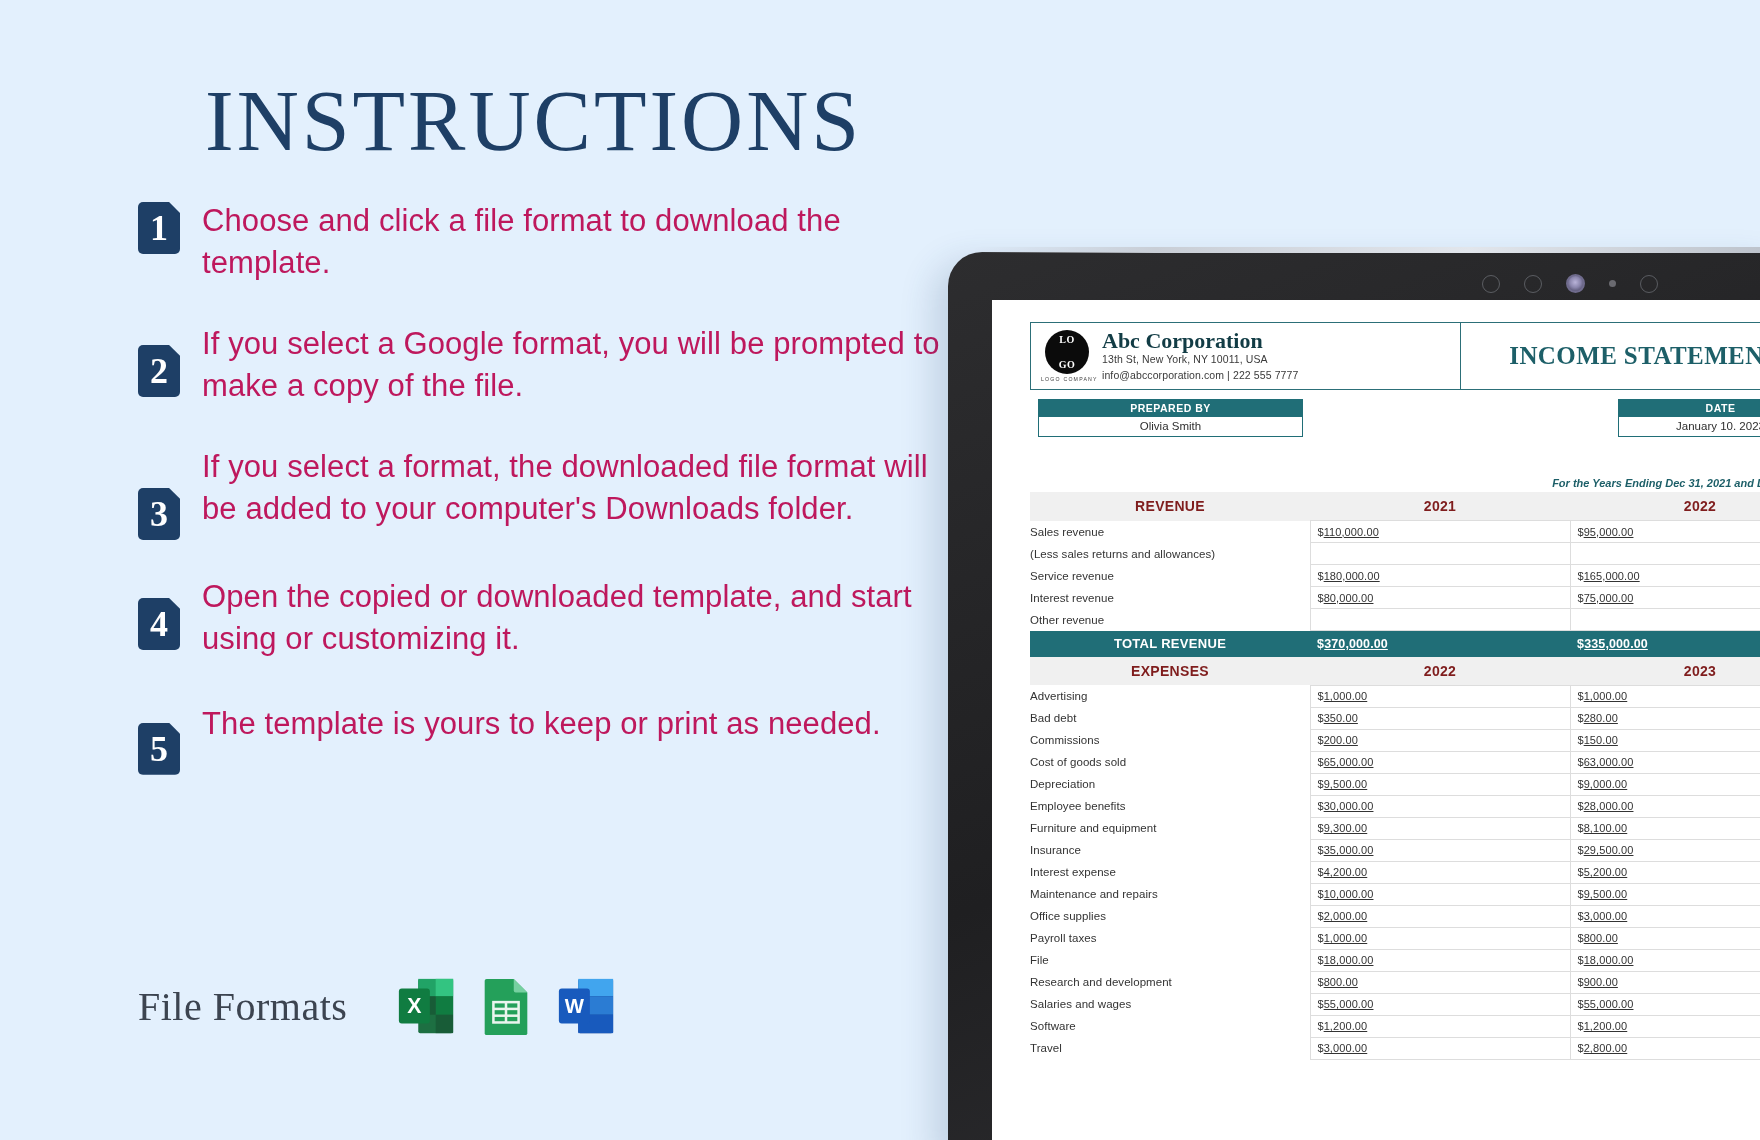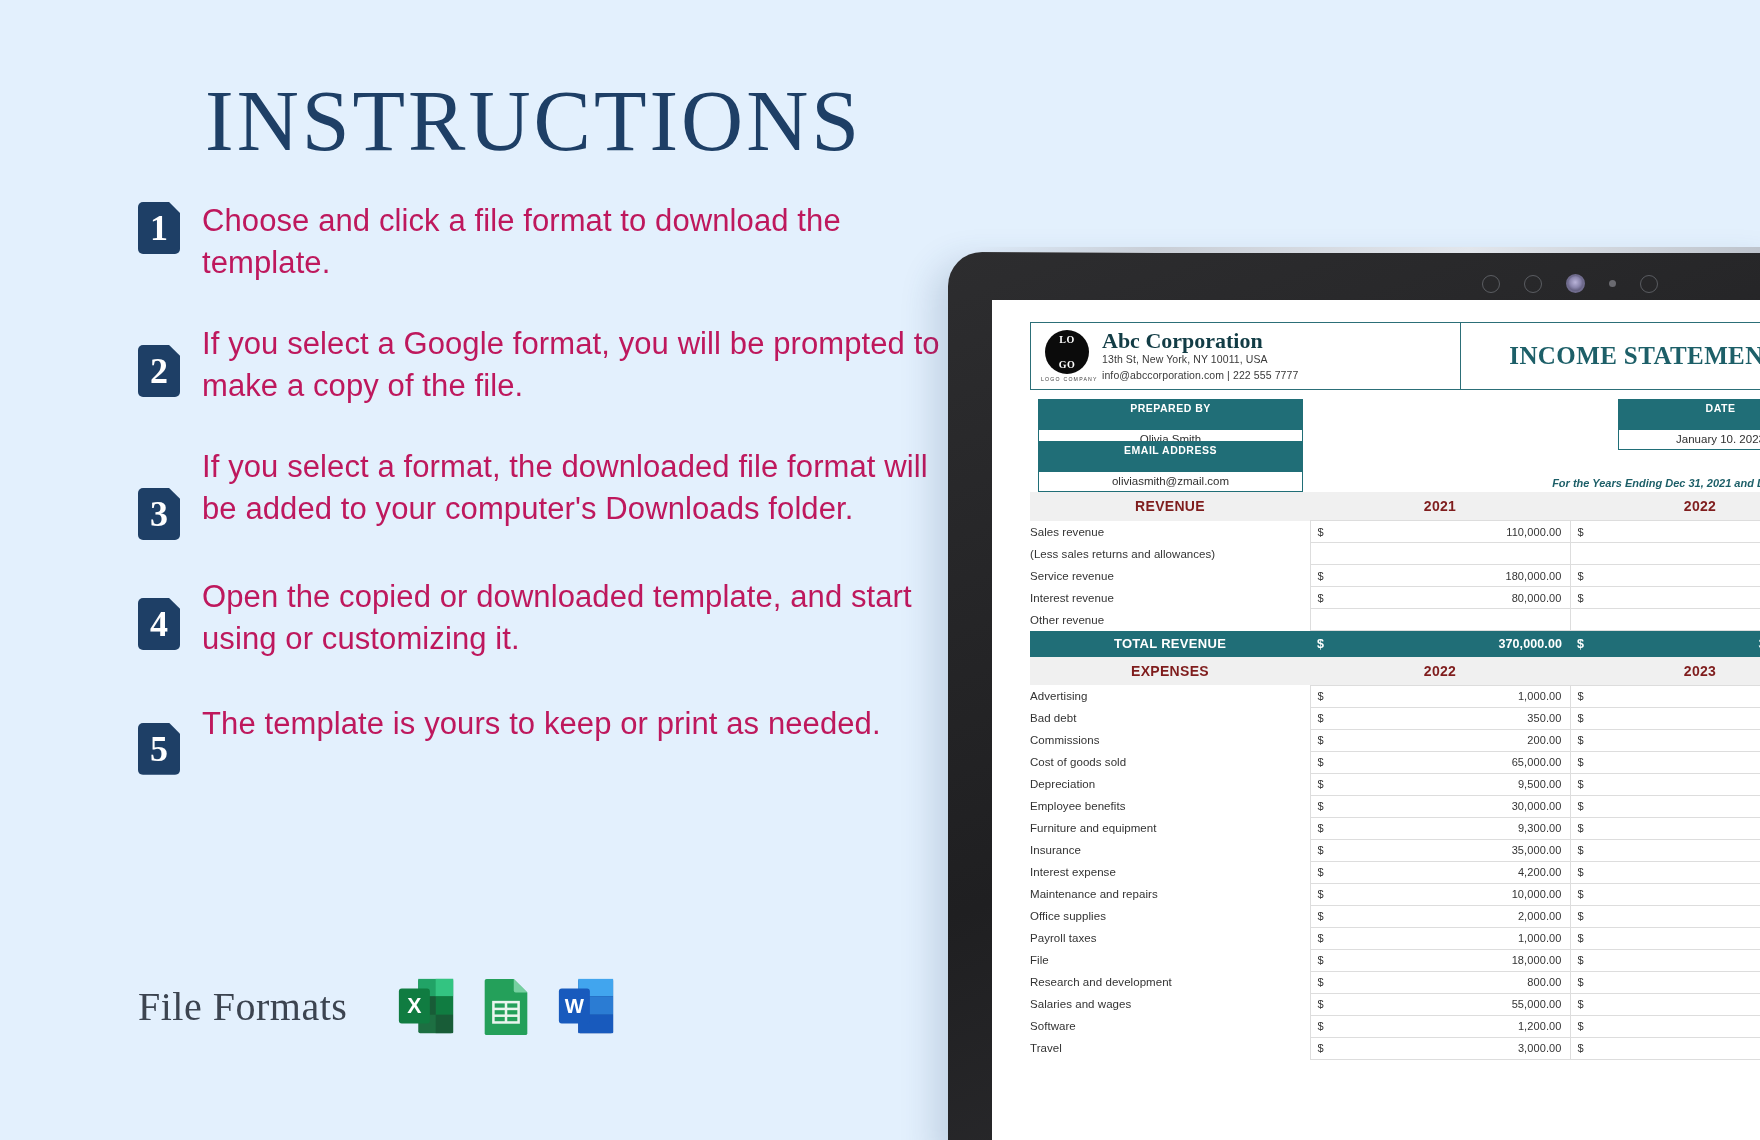--- a/index.html
+++ b/index.html
@@ -230,21 +230,21 @@
   .meta-prepared { left: 8px; top: 0; width: 265px; }
   .meta-email { left: 8px; top: 42px; width: 265px; }
   .meta-date { right: 7px; top: 0; width: 205px; }
   .meta-label {
     background: #206e77;
     color: #ffffff;
     font-size: 10.5px;
     font-weight: 700;
     letter-spacing: 0.5px;
     text-align: center;
-    padding: 3px 0 16px;
+    padding: 3px 0 3px;
   }
   .meta-value {
     border: 1px solid #206e77;
     border-top: none;
     background: #ffffff;
     font-size: 11.5px;
     text-align: center;
     padding: 3px 0 4px;
     color: #2f2f2f;
   }
@@ -283,24 +283,24 @@
   }
   td.amt {
     border: 1px solid #dddddd;
     background: #ffffff;
     vertical-align: middle;
   }
   .amt-inner { display: flex; align-items: center; padding: 0 8px 0 7px; }
   .amt-cur { font-size: 11px; color: #333; }
   .amt-num {
     flex: 1 1 auto;
-    text-align: right;
     font-size: 11px;
     color: #333;
     letter-spacing: 0.1px;
+    text-decoration: underline;
   }
   tr.total td {
     background: #206e77;
     color: #ffffff;
     font-size: 13px;
     font-weight: 700;
     height: 26px;
     letter-spacing: 0.3px;
   }
   tr.total td.lbl { color: #ffffff; text-align: center; padding-left: 0; }
@@ -416,24 +416,20 @@
           </div>
           <div class="doc-head-right">
             <div class="doc-title">INCOME STATEMENT</div>
           </div>
         </div>
 
         <div class="meta-wrap">
           <div class="meta-box meta-prepared">
             <div class="meta-label">PREPARED BY</div>
             <div class="meta-value">Olivia Smith</div>
-          </div>
-          <div class="meta-box meta-email">
-            <div class="meta-label">EMAIL ADDRESS</div>
-            <div class="meta-value">oliviasmith@zmail.com</div>
           </div>
           <div class="meta-box meta-date">
             <div class="meta-label">DATE</div>
             <div class="meta-value">January 10. 2023</div>
           </div>
         </div>
 
         <div class="period-note">For the Years Ending Dec 31, 2021 and Dec 31, 2022</div>
 
         <table class="fin">

